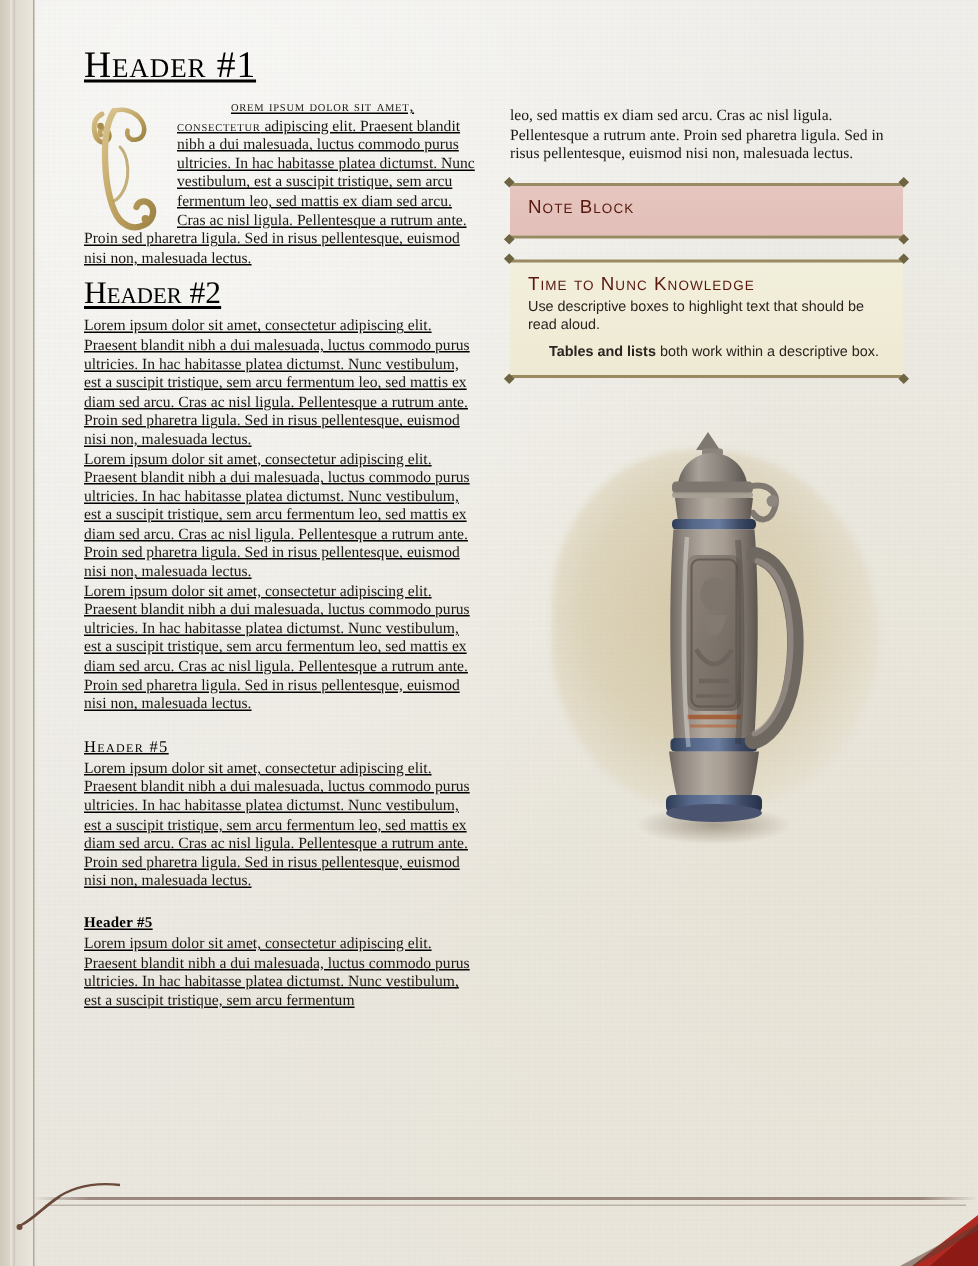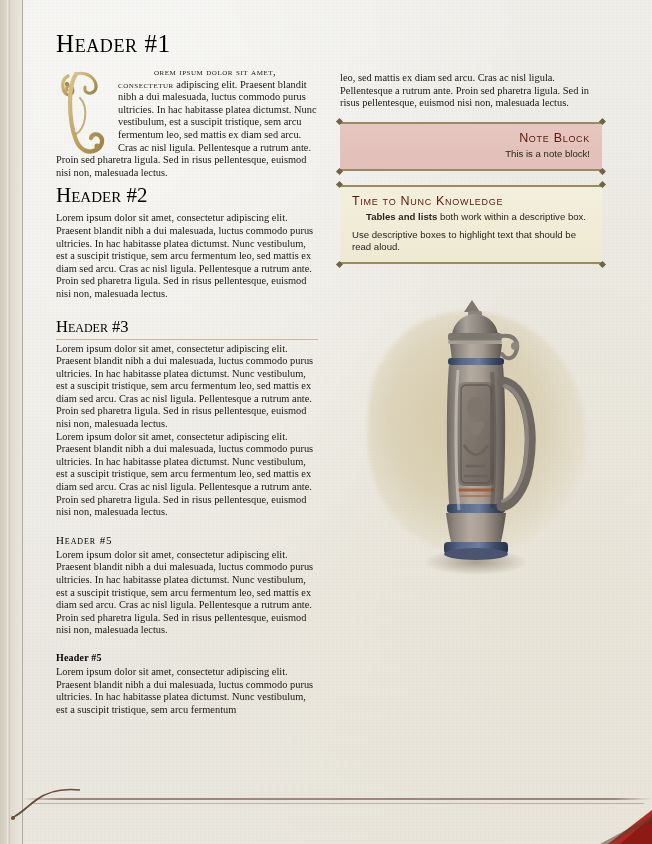--- a/index.html
+++ b/index.html
@@ -87,21 +87,21 @@
     left: 56px;
     top: 30px;
     width: 566px;
     height: 760px;
   }
   .col {
     position: absolute;
     top: 0;
     width: 262px;
   }
-  #col-left { left: 0; }
+  #col-left { left: 0; text-decoration: underline; }
   #col-right { left: 284px; }
   .h1 {
     font-size: 25px;
     font-variant: small-caps;
     margin-bottom: 8px;
     letter-spacing: 0.6px;
   }
   .h2 {
     font-size: 21px;
     font-variant: small-caps;
@@ -166,21 +166,20 @@
   .fancy-box {
     position: relative;
     margin: 0 0 14px 0;
     padding: 7px 12px 9px 12px;
     border-top: 2px solid #9a8a62;
     border-bottom: 2px solid #9a8a62;
     box-sizing: border-box;
   }
   .note-box {
     background: linear-gradient(180deg, #e6c6c0 0%, #e2bfb8 100%);
-    text-align: right;
   }
   .descriptive-box {
     background: linear-gradient(180deg, #f2efdc 0%, #eee9d2 100%);
   }
   .fancy-box::before,
   .fancy-box::after {
     content: "";
     position: absolute;
     left: -3px; right: -3px;
     height: 1px;
@@ -276,21 +275,20 @@
           </svg>
         </span>
         <p><span class="smallcaps-lead">orem ipsum dolor sit amet, consectetur</span><span> adipiscing elit. Praesent blandit nibh a dui malesuada, luctus commodo purus ultricies. In hac habitasse platea dictumst. Nunc vestibulum, est a suscipit tristique, sem arcu fermentum leo, sed mattis ex diam sed arcu. Cras ac nisl ligula. Pellentesque a rutrum ante. Proin sed pharetra ligula. Sed in risus pellentesque, euismod nisi non, malesuada lectus.</span></p>
       </div>
 
       <div class="h2">Header #2</div>
       <div class="body-block">
         <p>Lorem ipsum dolor sit amet, consectetur adipiscing elit. Praesent blandit nibh a dui malesuada, luctus commodo purus ultricies. In hac habitasse platea dictumst. Nunc vestibulum, est a suscipit tristique, sem arcu fermentum leo, sed mattis ex diam sed arcu. Cras ac nisl ligula. Pellentesque a rutrum ante. Proin sed pharetra ligula. Sed in risus pellentesque, euismod nisi non, malesuada lectus.</p>
       </div>
 
-      <div class="h3">Header #3</div>
       <div class="body-block">
         <p>Lorem ipsum dolor sit amet, consectetur adipiscing elit. Praesent blandit nibh a dui malesuada, luctus commodo purus ultricies. In hac habitasse platea dictumst. Nunc vestibulum, est a suscipit tristique, sem arcu fermentum leo, sed mattis ex diam sed arcu. Cras ac nisl ligula. Pellentesque a rutrum ante. Proin sed pharetra ligula. Sed in risus pellentesque, euismod nisi non, malesuada lectus.</p>
       </div>
 
       <div class="body-block">
         <p>Lorem ipsum dolor sit amet, consectetur adipiscing elit. Praesent blandit nibh a dui malesuada, luctus commodo purus ultricies. In hac habitasse platea dictumst. Nunc vestibulum, est a suscipit tristique, sem arcu fermentum leo, sed mattis ex diam sed arcu. Cras ac nisl ligula. Pellentesque a rutrum ante. Proin sed pharetra ligula. Sed in risus pellentesque, euismod nisi non, malesuada lectus.</p>
       </div>
 
       <div class="h5">Header #5</div>
       <div class="body-block">
@@ -309,31 +307,30 @@
       <div class="body-block" style="margin-top:42px">
         <p>leo, sed mattis ex diam sed arcu. Cras ac nisl ligula. Pellentesque a rutrum ante. Proin sed pharetra ligula. Sed in risus pellentesque, euismod nisi non, malesuada lectus.</p>
       </div>
 
       <div class="fancy-box note-box" style="margin-top:12px">
         <span class="box-corner bc-tl"></span>
         <span class="box-corner bc-tr"></span>
         <span class="box-corner bc-bl"></span>
         <span class="box-corner bc-br"></span>
         <div class="box-title">Note Block</div>
-        <div class="box-text">This is a note block!</div>
       </div>
 
       <div class="fancy-box descriptive-box">
         <span class="box-corner bc-tl"></span>
         <span class="box-corner bc-tr"></span>
         <span class="box-corner bc-bl"></span>
         <span class="box-corner bc-br"></span>
         <div class="box-title">Time to Nunc Knowledge</div>
+        <div class="box-text">Use descriptive boxes to highlight text that should be read aloud.</div>
         <div class="box-text indent"><span class="bold">Tables and lists</span><span> both work within a descriptive box.</span></div>
-        <div class="box-text">Use descriptive boxes to highlight text that should be read aloud.</div>
       </div>
 
       <div id="stein-area">
         <div id="stein-stain"></div>
         <svg id="stein-svg" viewBox="0 0 150 300" xmlns="http://www.w3.org/2000/svg">
           <defs>
             <linearGradient id="bodyG" x1="0" y1="0" x2="1" y2="0">
               <stop offset="0%" stop-color="#6e6660"></stop>
               <stop offset="14%" stop-color="#8f877f"></stop>
               <stop offset="40%" stop-color="#b3aaa0"></stop>

